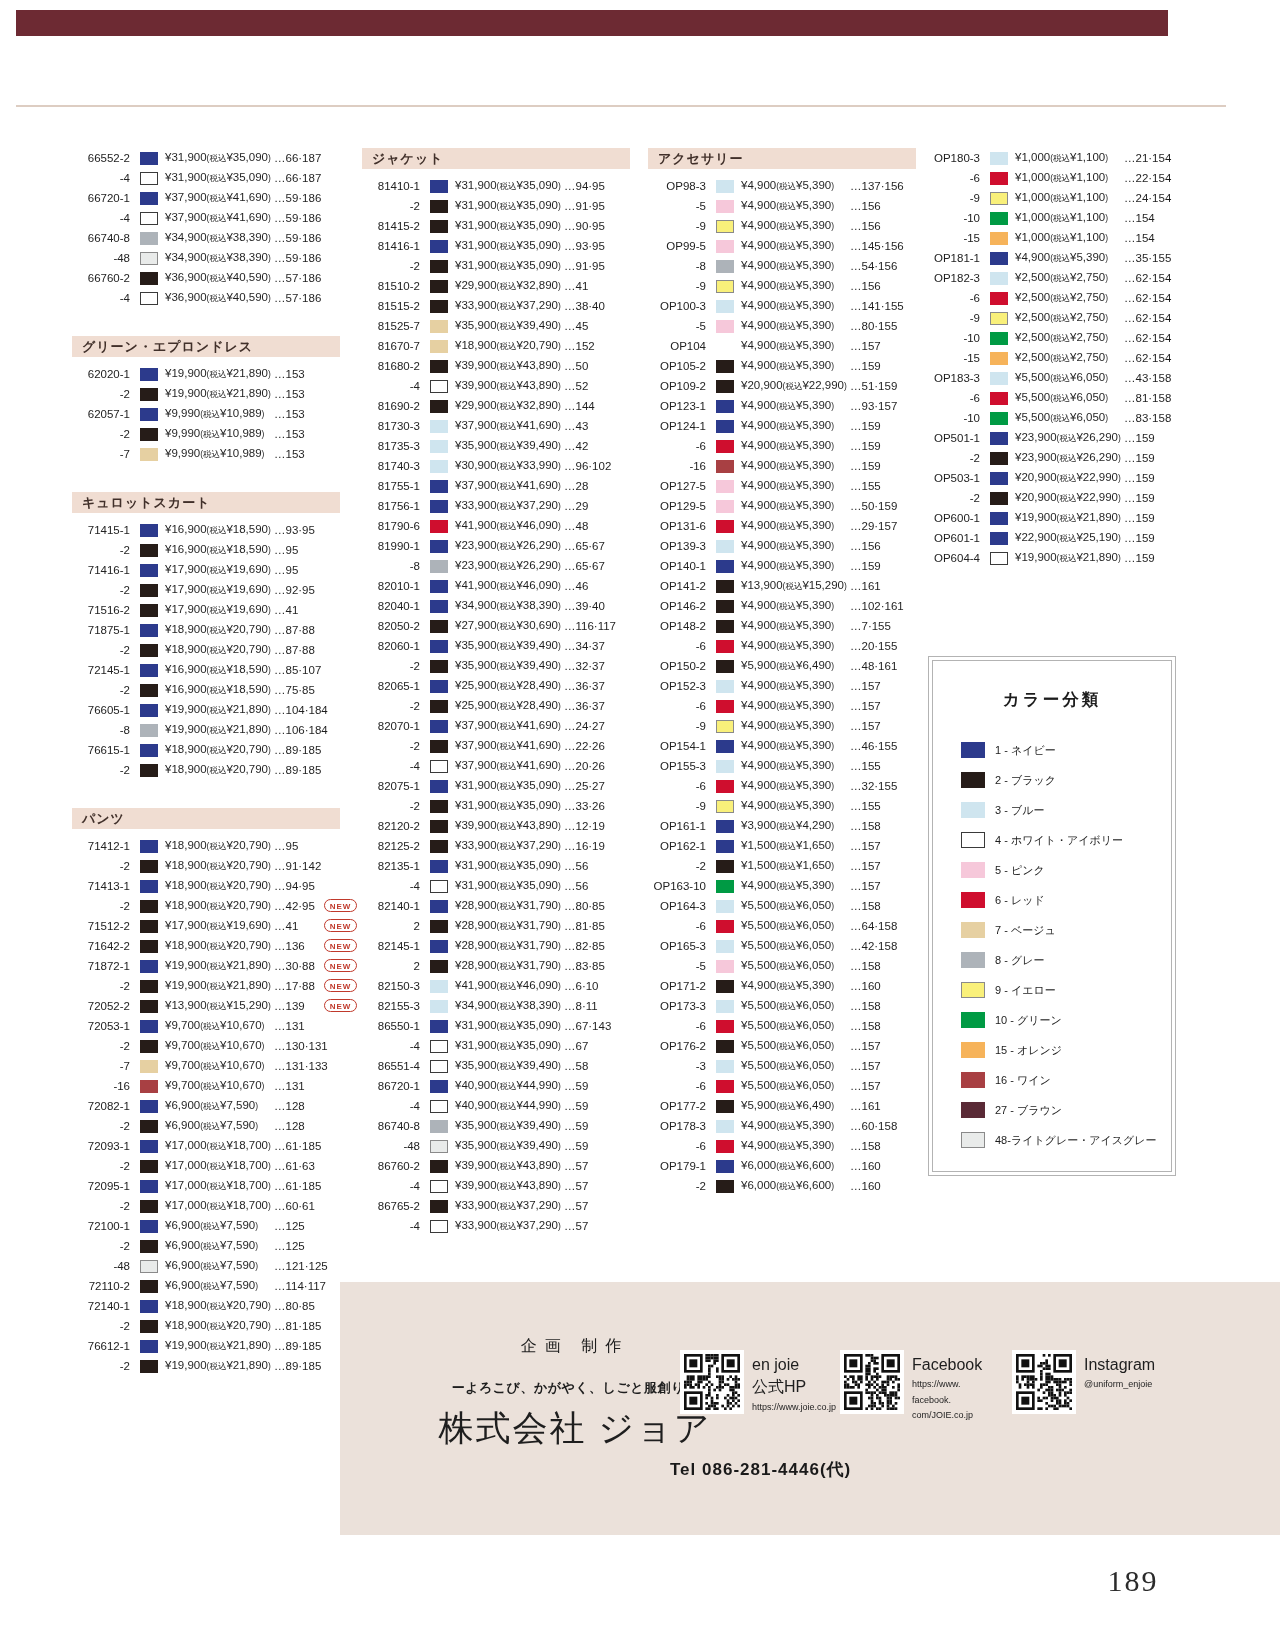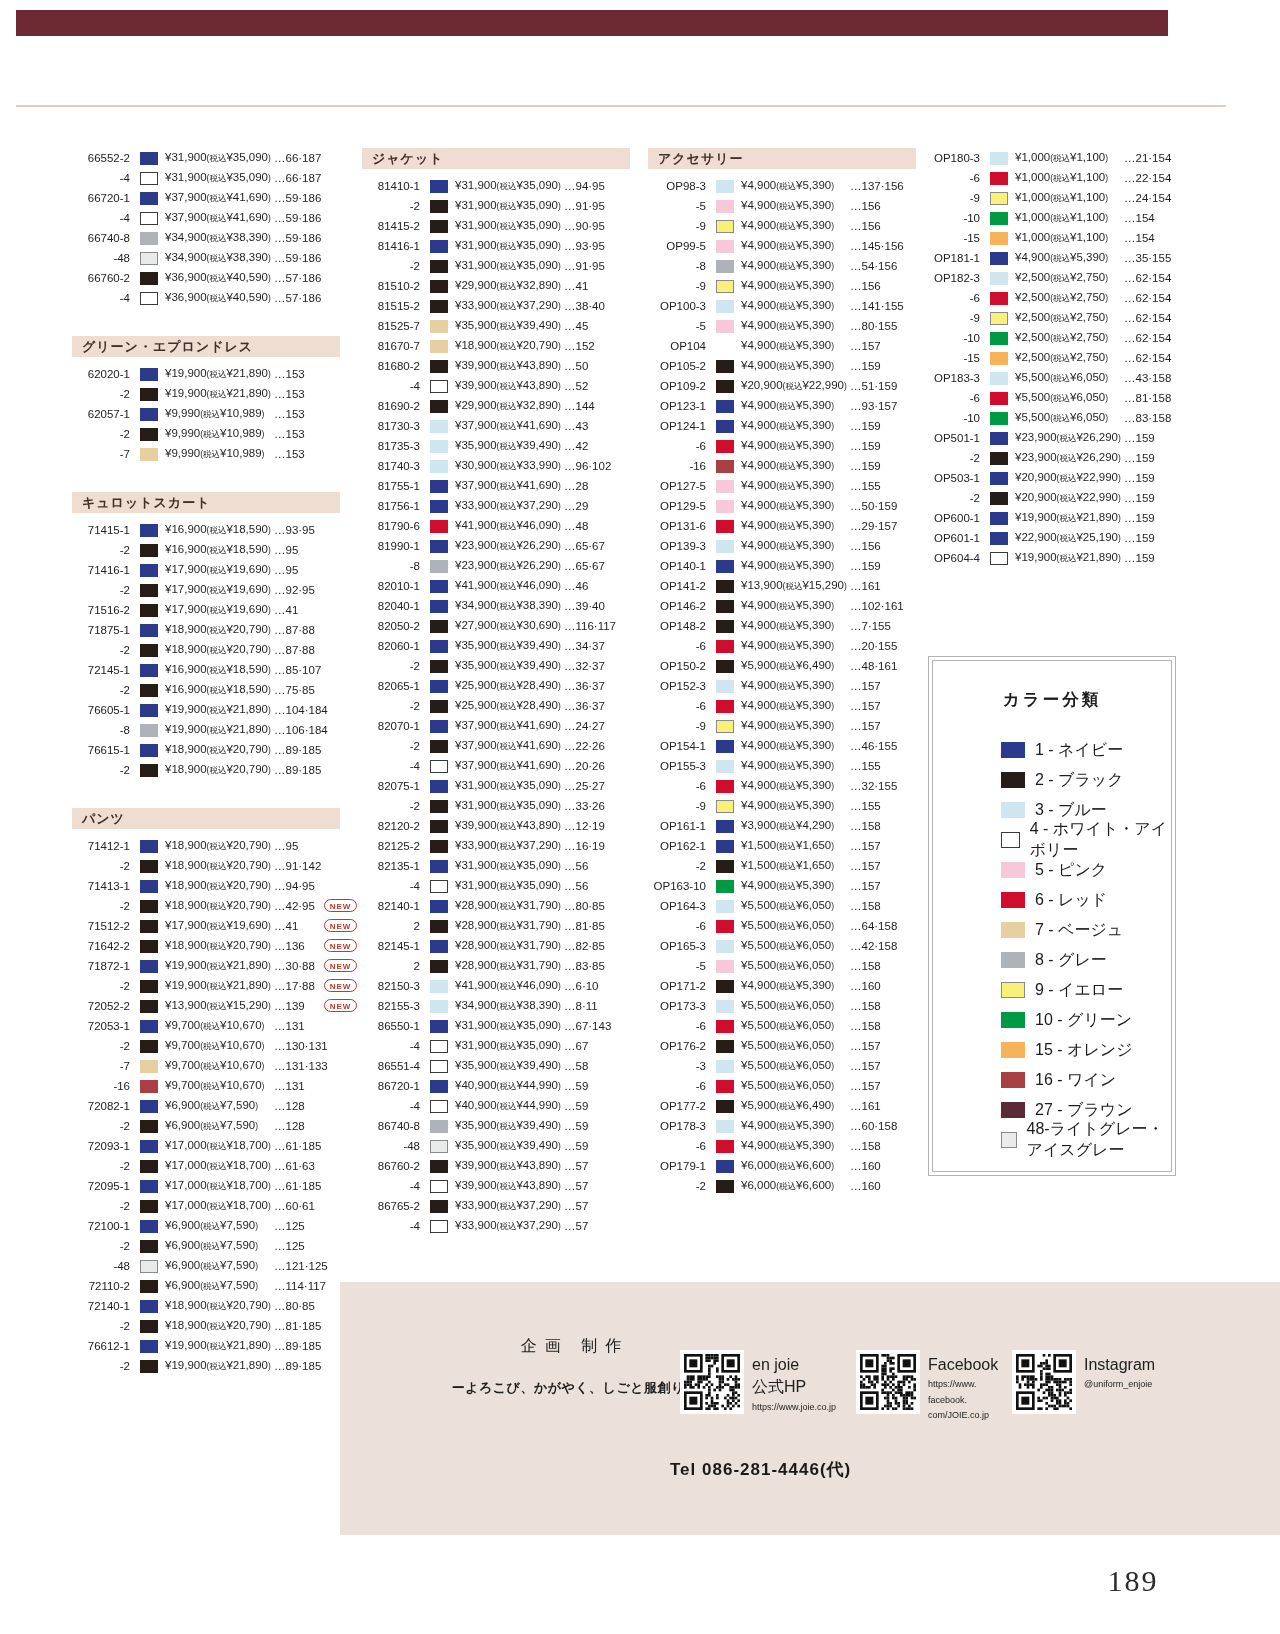--- a/index.html
+++ b/index.html
@@ -31,21 +31,21 @@
   .sw[data-c="white"]{border:1px solid #3a3a3a;box-sizing:border-box;}
   .sw[data-c="yellow"]{border:1px solid #8a8a8a;box-sizing:border-box;}
   .sw[data-c="lightgrey"]{border:1px solid #8a8a8a;box-sizing:border-box;}
   .sw[data-c="none"]{visibility:hidden;}
 
   .legend{position:absolute;left:928px;top:656px;width:248px;height:520px;
      border:1px solid #b3b3b3;padding:3px;box-sizing:border-box;background:#fff;}
   .legend-inner{border:1px solid #b3b3b3;width:100%;height:100%;box-sizing:border-box;padding:16px 0 0 28px;}
   .legend-title{text-align:center;font-weight:bold;font-size:16.5px;letter-spacing:3px;
      margin:12px 28px 24px 0;color:#1c1c1c;}
-  .legend-item{display:flex;align-items:center;height:30px;font-size:16px;color:#1c1c1c;margin-left:40px;}
+  .legend-item{display:flex;align-items:center;height:30px;font-size:11px;color:#1c1c1c;}
   .legend-item .sw{width:24px;height:16px;margin-right:10px;}
 
   .footer-panel{position:absolute;left:340px;top:1282px;width:940px;height:253px;background:#ebe1da;}
   .company-block{position:absolute;left:60px;top:54px;width:350px;text-align:center;color:#1e1e1e;}
   .production{font-size:16px;letter-spacing:8px;}
   .slogan{margin-top:22px;font-size:13px;font-weight:bold;letter-spacing:0.5px;}
   .company-name{margin-top:8px;font-size:35px;letter-spacing:2px;font-weight:500;}
 
   .qr-item{position:absolute;}
   .qr-box{width:64px;height:64px;background:#ffffff;padding:4px;box-sizing:border-box;}
@@ -1571,20 +1571,21 @@
             <span>48-ライトグレー・アイスグレー</span>
           </div>
         </div>
     </div>
   </div>
 
   <div class="footer-panel">
     <div class="company-block">
       <div class="production">企画 制作</div>
       <div class="slogan">ーよろこび、かがやく、しごと服創りー</div>
+      <div class="company-name">株式会社 ジョア</div>
     </div>
     <div id="qr-root">
         <div class="qr-item" style="left: 340px; top: 68px;">
           <div class="qr-box"><svg width="56" height="56" viewBox="0 0 56 56" xmlns="http://www.w3.org/2000/svg">
               <rect width="56" height="56" fill="#fff"></rect>
               <rect x="21.333333333333332" y="0" width="2.6666666666666665" height="2.6666666666666665" fill="#111"></rect>
               <rect x="24" y="0" width="2.6666666666666665" height="2.6666666666666665" fill="#111"></rect>
               <rect x="26.666666666666664" y="0" width="2.6666666666666665" height="2.6666666666666665" fill="#111"></rect>
               <rect x="29.333333333333332" y="0" width="2.6666666666666665" height="2.6666666666666665" fill="#111"></rect>
               <rect x="32" y="0" width="2.6666666666666665" height="2.6666666666666665" fill="#111"></rect>
@@ -1719,21 +1720,21 @@
               <rect x="0" y="37.33333333333333" width="18.666666666666664" height="18.666666666666664" fill="#111"></rect>
               <rect x="2.6666666666666665" y="40" width="13.333333333333332" height="13.333333333333332" fill="#fff"></rect>
               <rect x="5.333333333333333" y="42.666666666666664" width="8" height="8" fill="#111"></rect>
             </svg></div>
           <div class="qr-text">
             <div class="qr-title">en joie</div>
             <div class="qr-title">公式HP</div>
             <div class="qr-line">https://www.joie.co.jp</div>
           </div>
         </div>
-        <div class="qr-item" style="left: 516px; top: 68px;">
+        <div class="qr-item" style="left: 500px; top: 68px;">
           <div class="qr-box"><svg width="56" height="56" viewBox="0 0 56 56" xmlns="http://www.w3.org/2000/svg">
               <rect width="56" height="56" fill="#fff"></rect>
               <rect x="21.333333333333332" y="0" width="2.6666666666666665" height="2.6666666666666665" fill="#111"></rect>
               <rect x="24" y="0" width="2.6666666666666665" height="2.6666666666666665" fill="#111"></rect>
               <rect x="26.666666666666664" y="0" width="2.6666666666666665" height="2.6666666666666665" fill="#111"></rect>
               <rect x="26.666666666666664" y="2.6666666666666665" width="2.6666666666666665" height="2.6666666666666665" fill="#111"></rect>
               <rect x="29.333333333333332" y="2.6666666666666665" width="2.6666666666666665" height="2.6666666666666665" fill="#111"></rect>
               <rect x="32" y="2.6666666666666665" width="2.6666666666666665" height="2.6666666666666665" fill="#111"></rect>
               <rect x="26.666666666666664" y="5.333333333333333" width="2.6666666666666665" height="2.6666666666666665" fill="#111"></rect>
               <rect x="29.333333333333332" y="5.333333333333333" width="2.6666666666666665" height="2.6666666666666665" fill="#111"></rect>

